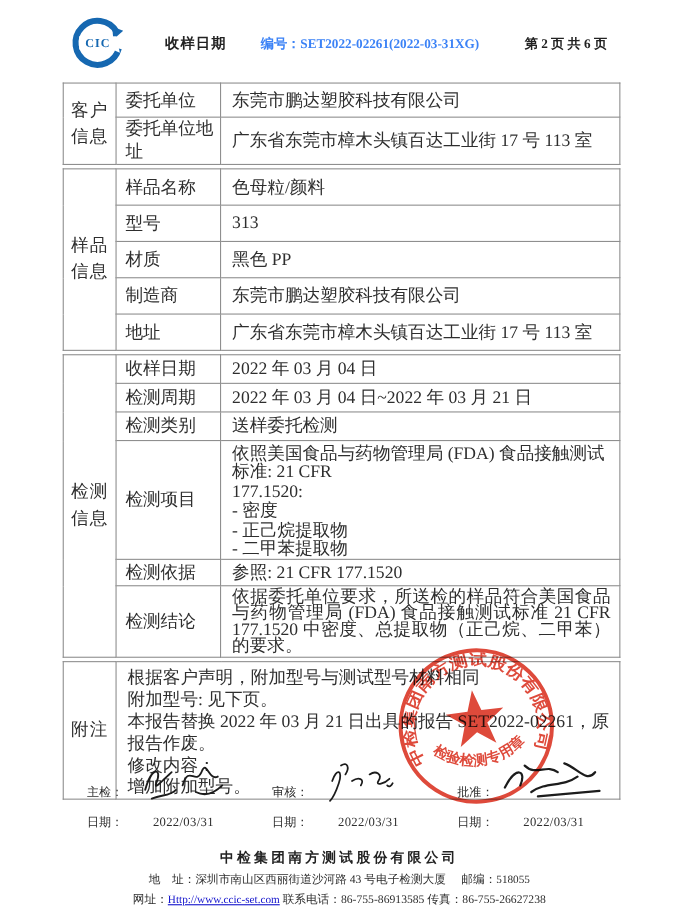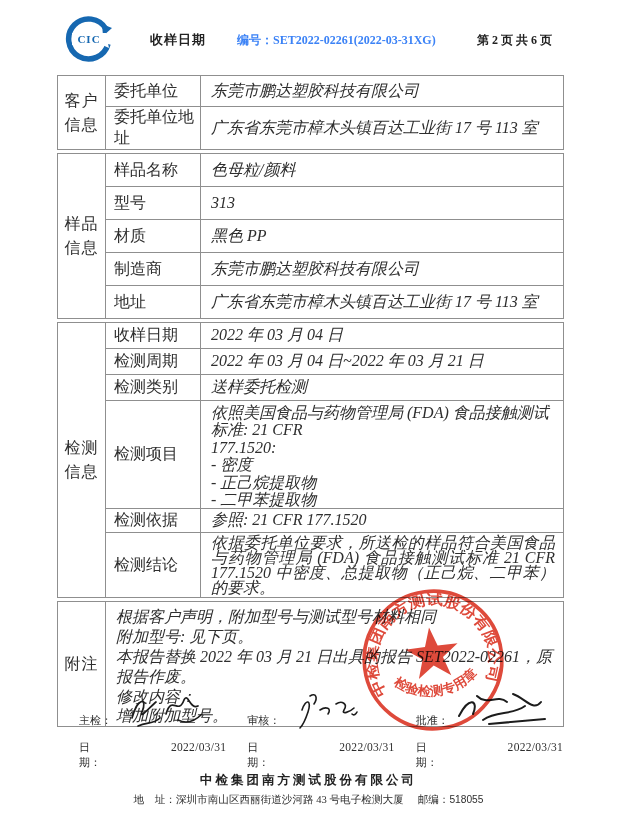--- a/index.html
+++ b/index.html
@@ -17,47 +17,47 @@
   .hdr-page { position:absolute; left:477px; top:32px; font-size:12px; font-weight:bold; color:#222; }
 
   
   .content { position:absolute; left:57px; top:75px; width:506px; }
   table.t { width:506px; border-collapse:collapse; table-layout:fixed; margin-bottom:3px; }
   table.t td { border:1px solid #8f8f8f; font-size:16px; color:#2e2e2e; vertical-align:middle; }
   col.c1 { width:48px; } col.c2 { width:95px; } col.c3 { width:363px; }
   td.sec { text-align:center; }
   .sec-title div { line-height:24px; letter-spacing:1px; }
   td.lbl { padding-left:8px; }
-  td.val { padding-left:10px; padding-right:8px;font-style:italic; }
+  td.val { padding-left:10px; padding-right:8px; }
   .h31 { height:31px; } .h33 { height:33px; } .h26 { height:26px; }
   td.items { vertical-align:top; padding-top:3px; }
   td.items div { line-height:17.4px; }
   td.concl { line-height:15px; font-size:10.8px; padding-top:2px; padding-bottom:2px; text-align:justify; }
   td.notes-cell { vertical-align:top; padding-top:5px; height:100px; }
   td.notes-cell div { line-height:19.8px; }
 
   
   .sig-row { position:absolute; left:58px; top:688px; width:505px; display:flex; }
   .sig-col { flex:1; position:relative; height:46px; }
   .sig-label { position:absolute; left:21px; bottom:6px; font-size:11px; }
   .sig-scribble { position:absolute; left:60px; bottom:2px; }
   .date-row { position:absolute; left:58px; top:740px; width:505px; display:flex; }
-  .date-col { flex:1; display:flex; align-items:baseline; padding-left:21px;gap:32px; }
+  .date-col { flex:1; display:flex; align-items:baseline; padding-left:21px; }
   .date-label { font-size:11px; }
   .date-value { font-size:11.5px; margin-left:27px; letter-spacing:.3px; }
 
   
   .stamp { position:absolute; left:356px; top:583px; width:154px; height:154px;
            mix-blend-mode:multiply; opacity:.92; transform:rotate(-7deg); }
 
   
   .footer { position:absolute; left:0; top:772px; width:617px; text-align:center; }
   .f-company { font-size:12.5px; font-weight:bold; letter-spacing:3px; color:#222; }
   .f-line { font-size:10.6px; margin-top:4px; color:#2e2e2e; }
-  .mono { font-family:Liberation Sans, sans-serif; font-size:10.2px; }
+  .mono { font-family:Liberation Serif, serif; font-size:10.2px; }
   .f-url { color:#1414cc; text-decoration:underline; }
   .gap2 { display:inline-block; width:14px; }
 </style>
 </head>
 <body>
 
 <div class="page">
 
   <div class="hdr-logo">
     <svg width="54" height="50" viewBox="0 0 54 50">
@@ -260,15 +260,20 @@
     <text font-size="12.5" font-weight="bold" fill="#dc3a2a" font-family="'Liberation Serif',serif">
       <textPath href="#botArc" startOffset="50%" text-anchor="middle" textLength="90" lengthAdjust="spacingAndGlyphs">检验检测专用章</textPath>
     </text>
   </svg>
 
   <div class="footer">
     <div class="f-company">中检集团南方测试股份有限公司</div>
     <div class="f-line">
       <span>地　址：深圳市南山区西丽街道沙河路 43 号电子检测大厦</span><span class="gap2"></span><span>邮编：</span><span class="mono">518055</span>
     </div>
+    <div class="f-line">
+      <span>网址：</span><span class="mono f-url">Http://www.ccic-set.com</span>
+      <span>联系电话：</span><span>86-755-86913585</span>
+      <span>传真：</span><span>86-755-26627238</span>
+    </div>
   </div>
 
 </div>
 
 </body></html>

